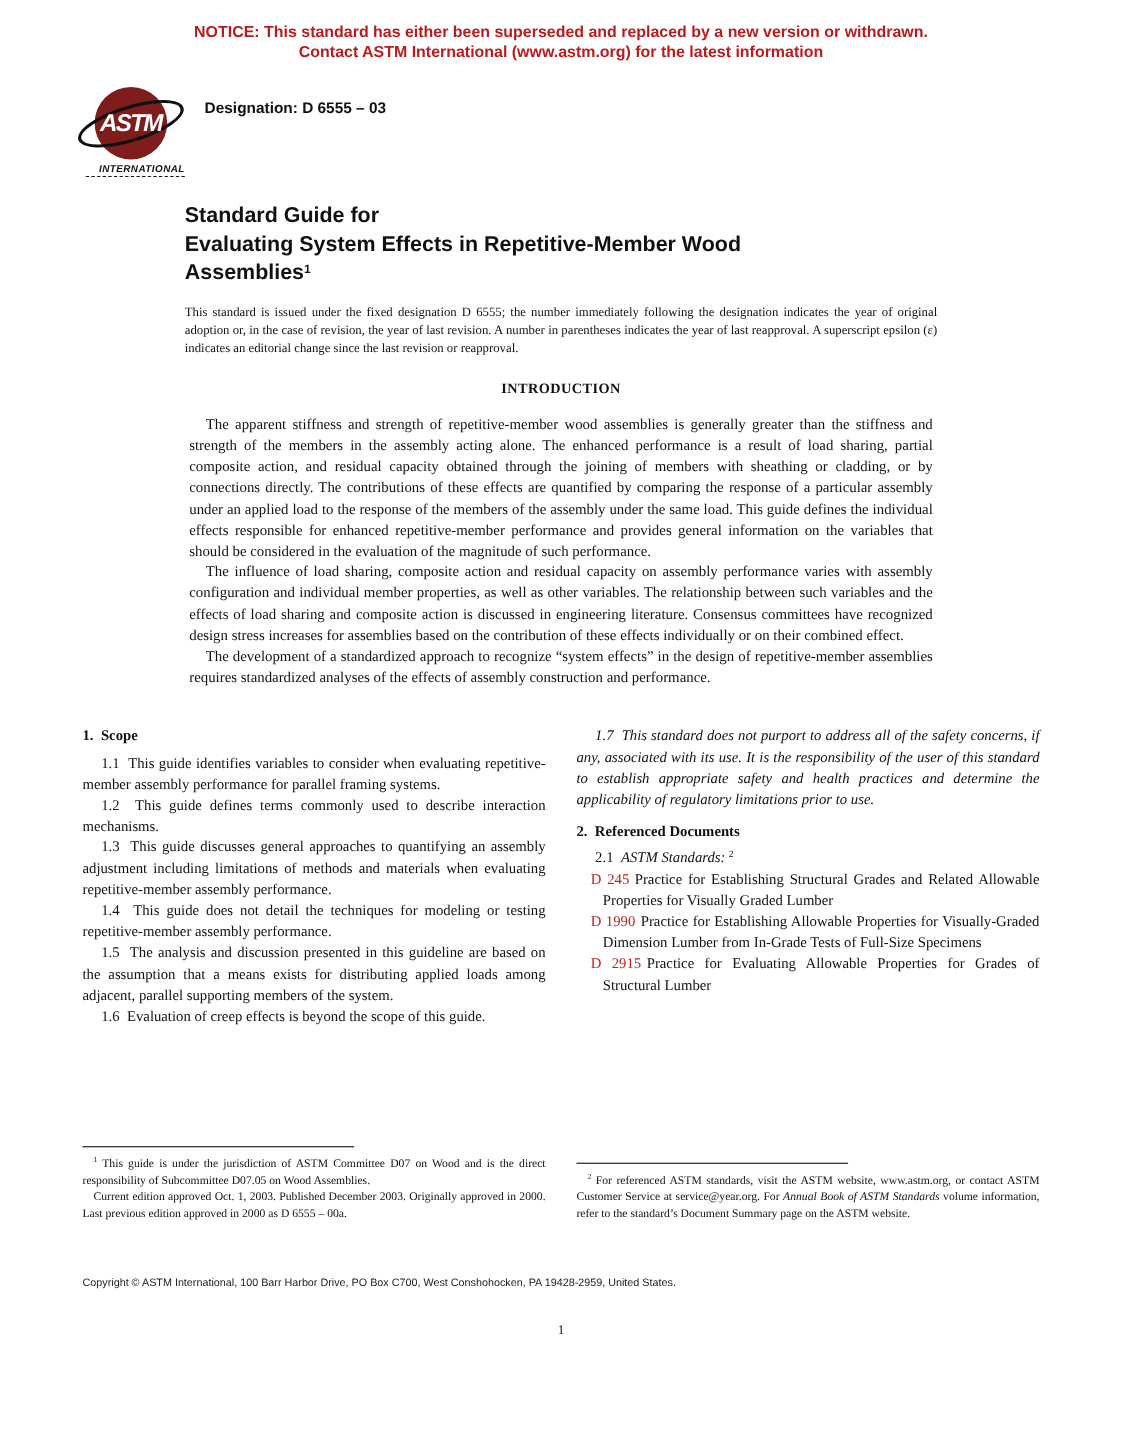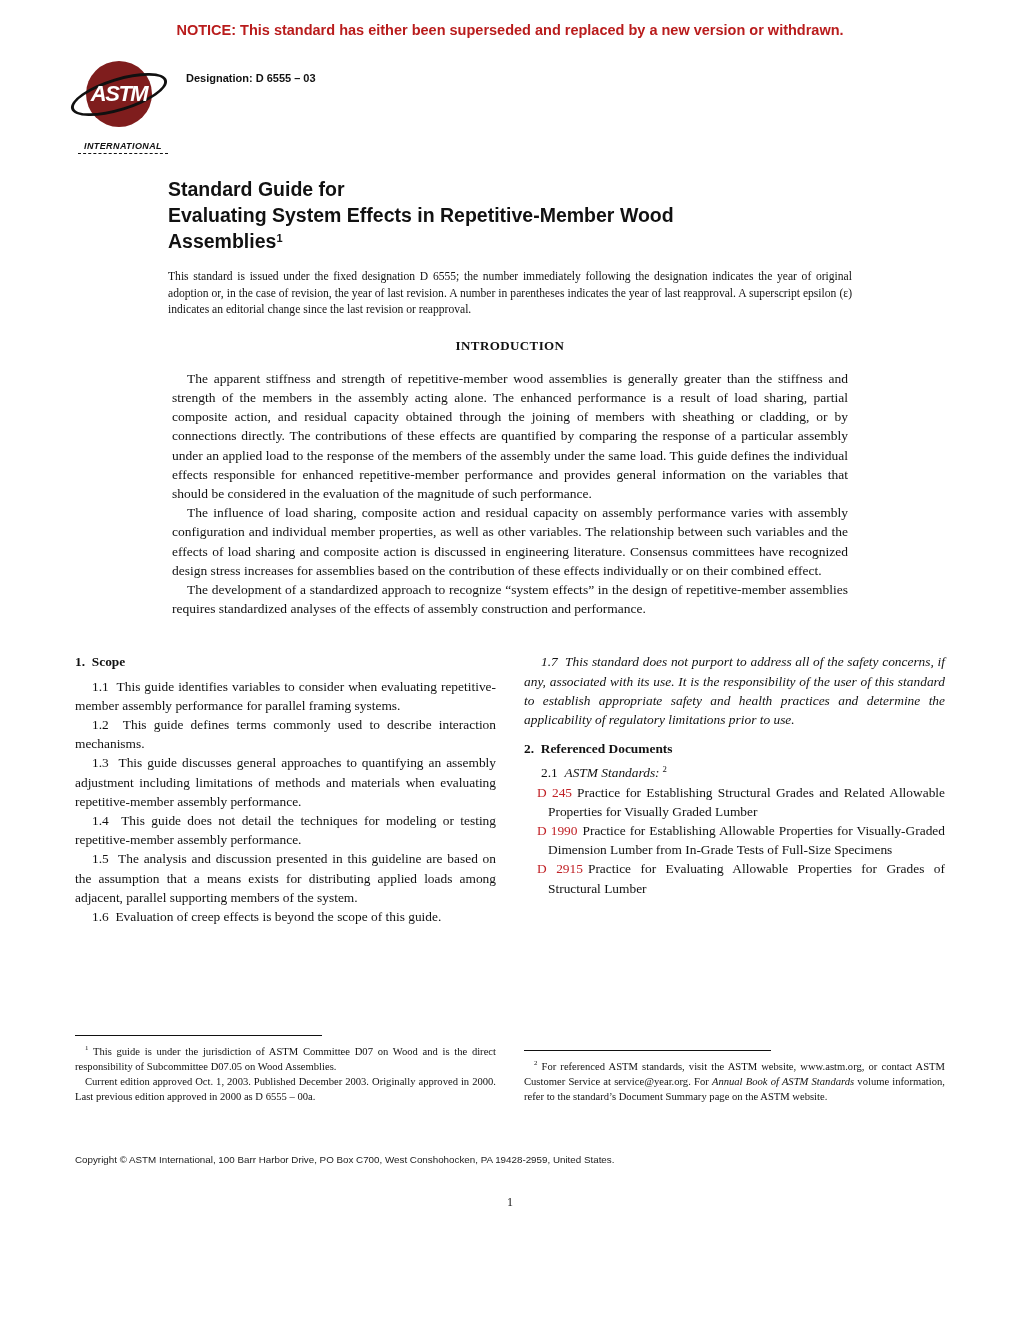--- a/index.html
+++ b/index.html
@@ -29,29 +29,29 @@
     position:absolute; inset:0; display:flex; align-items:center; justify-content:center;
     color:#fff; font-family:"Liberation Sans", sans-serif;
     font-style:italic; font-weight:900; font-size:22px; letter-spacing:-1.5px;
   }
   .logo-swoosh {
     position:absolute; left:-17px; top:17px; width:100px; height:33px;
     border:3px solid #101010; border-radius:50%;
     transform:rotate(-17deg);
   }
   .logo-intl {
-    width:90px; margin-top:14px; text-align:center;
+    width:90px; margin-top:3px; text-align:right;
     font-family:"Liberation Sans", sans-serif;
     font-style:italic; font-weight:bold; font-size:9px; letter-spacing:.4px;
     border-bottom:1px dashed #101010; padding-bottom:2px;
   }
   .designation {
     margin:11px 0 0 12px;
     font-family:"Liberation Sans", sans-serif;
-    font-weight:bold; font-size:11px;
+    font-weight:bold; font-size:14px;
   }
 
   
   .title {
     margin:22px 0 0 168px; width:720px;
     font-family:"Liberation Sans", sans-serif;
     font-weight:bold; font-size:19.5px; line-height:26px;
   }
   .title sup { font-size:11px; vertical-align:6px; }
 
@@ -99,20 +99,21 @@
     font-family:"Liberation Sans", sans-serif;
     font-size:9.8px; color:#222;
   }
   .pagenum { margin-top:30px; text-align:center; font-size:12px; }
 </style>
 </head>
 <body>
 
 <div class="notice">
   <div>NOTICE: This standard has either been superseded and replaced by a new version or withdrawn.</div>
+  <div>Contact ASTM International (www.astm.org) for the latest information</div>
 </div>
 
 <div class="header">
   <div class="logo">
     <div class="logo-circle">
       <div class="logo-swoosh"></div>
       <div class="logo-astm">ASTM</div>
     </div>
     <div class="logo-intl">INTERNATIONAL</div>
   </div>

